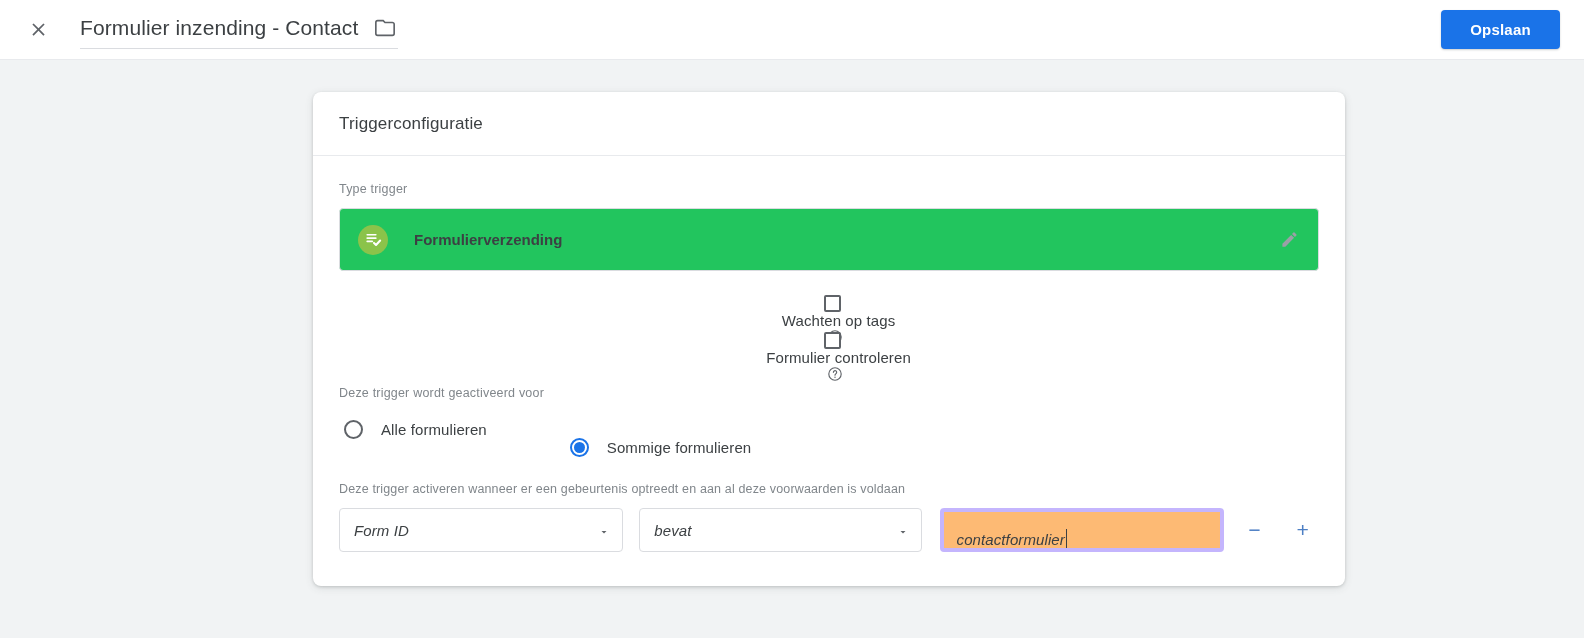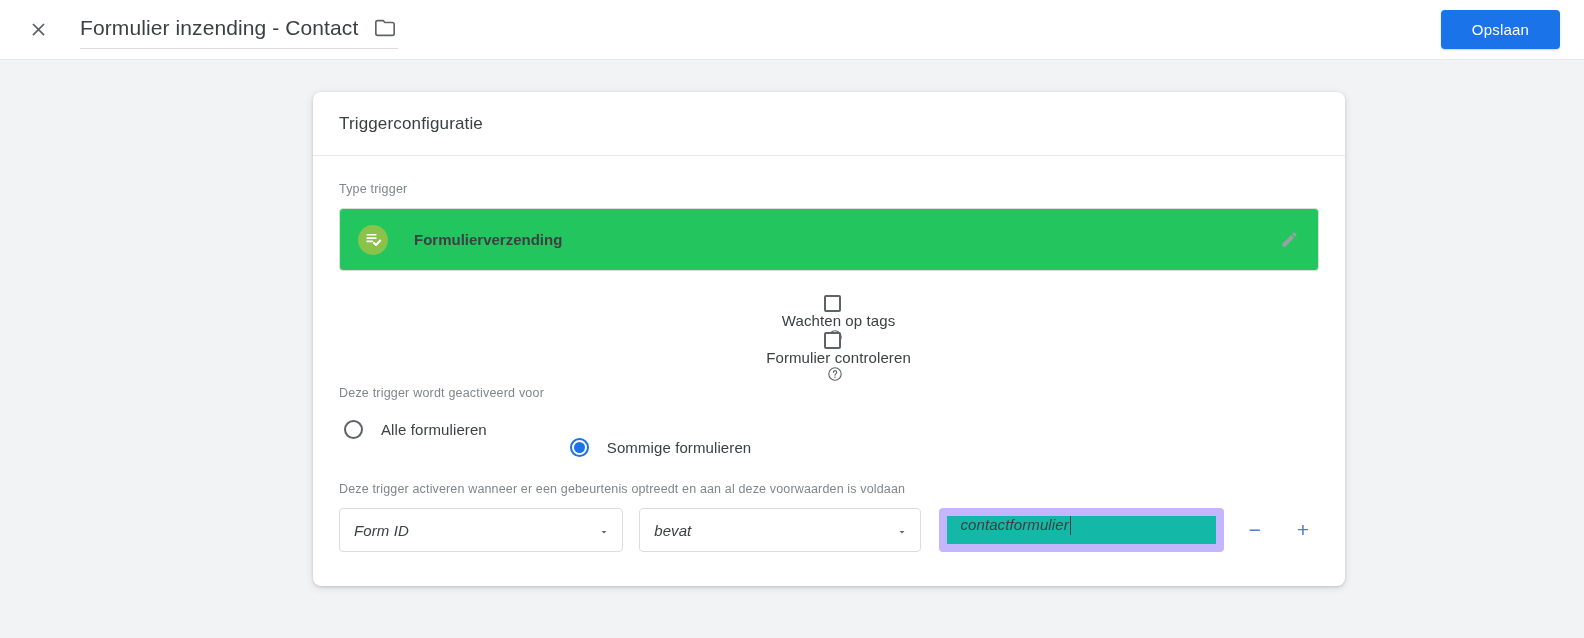--- a/index.html
+++ b/index.html
@@ -52,20 +52,21 @@
     height: 39px; min-width: 119px;
     padding: 0 22px;
     background: #1a73e8;
     color: #ffffff;
     border: none; border-radius: 4px;
     font-size: 15px;
     font-family: "Liberation Sans", sans-serif;
     letter-spacing: .2px;
     cursor: pointer;
     box-shadow: 0 1px 2px rgba(60,64,67,.25);
+    font-weight: bold;
   }
 
   
   .card {
     position: absolute;
     left: 313px; top: 92px;
     width: 1032px;
     background: #ffffff;
     border-radius: 8px;
     box-shadow: 0 1px 3px rgba(60,64,67,.2), 0 2px 8px rgba(60,64,67,.12);
@@ -206,25 +207,25 @@
     font-size: 15px;
     color: #3c4043;
     letter-spacing: .1px;
     white-space: nowrap; overflow: hidden;
   }
   .caret { width: 12px; height: 12px; flex: 0 0 auto; }
 
   .value-input-wrap {
     margin-left: 18px;
     width: 292px; height: 44px;
-    border: 8px solid #c4b5fd;
+    border: 4px solid #c4b5fd;
     border-radius: 4px;
-    display: flex; align-items: flex-start;
+    display: flex; align-items: flex-end;
     padding: 0 13px;
-    background: #14b8a6;
+    background: #fdba74;
   }
   .value-text {
     font-size: 15px; color: #3c4043; letter-spacing: .1px;
     white-space: nowrap;
   }
   .caret-bar {
     display: inline-block;
     width: 1px; height: 19px;
     background: #3c4043;
     margin-left: 1px;

